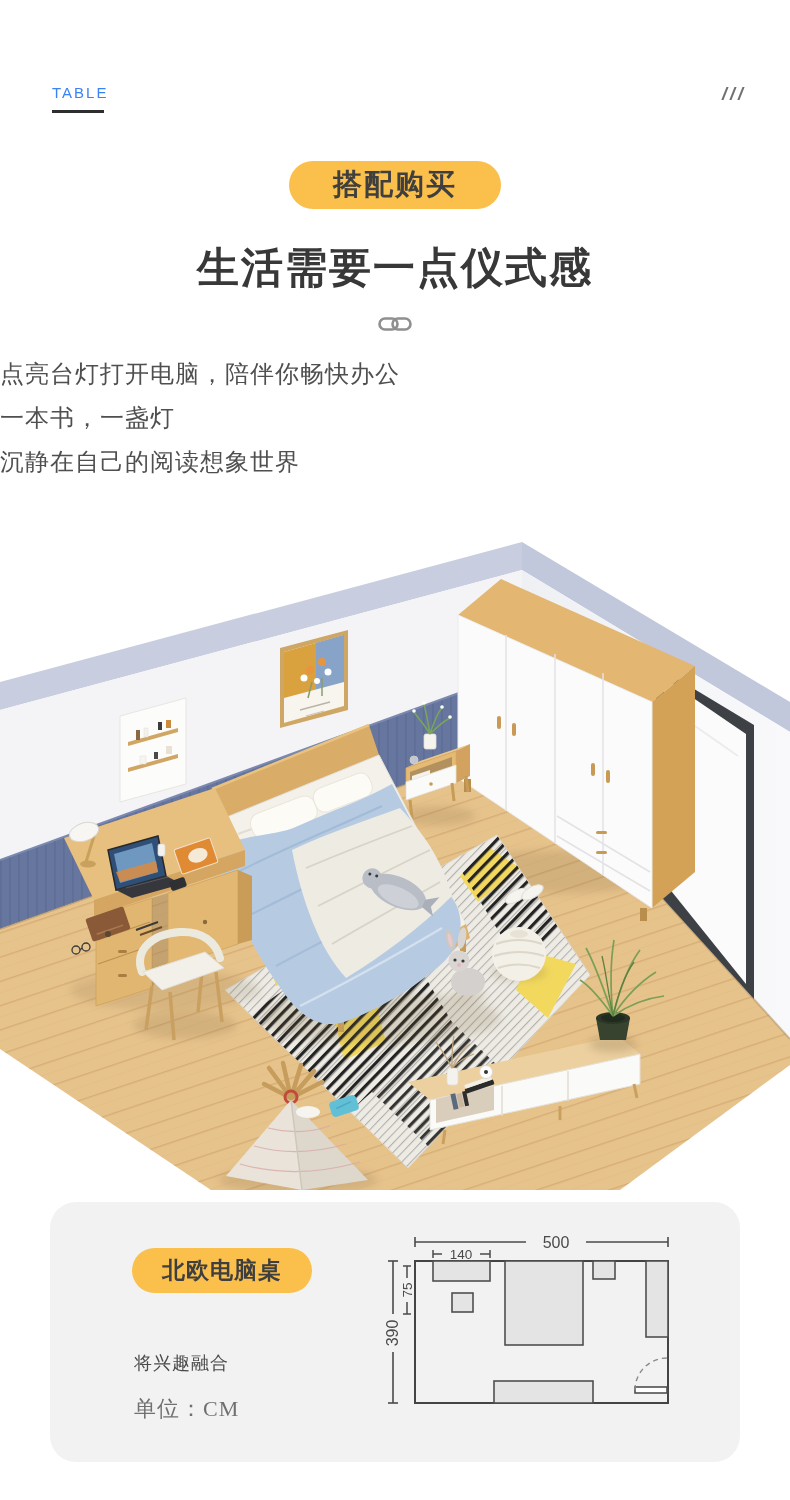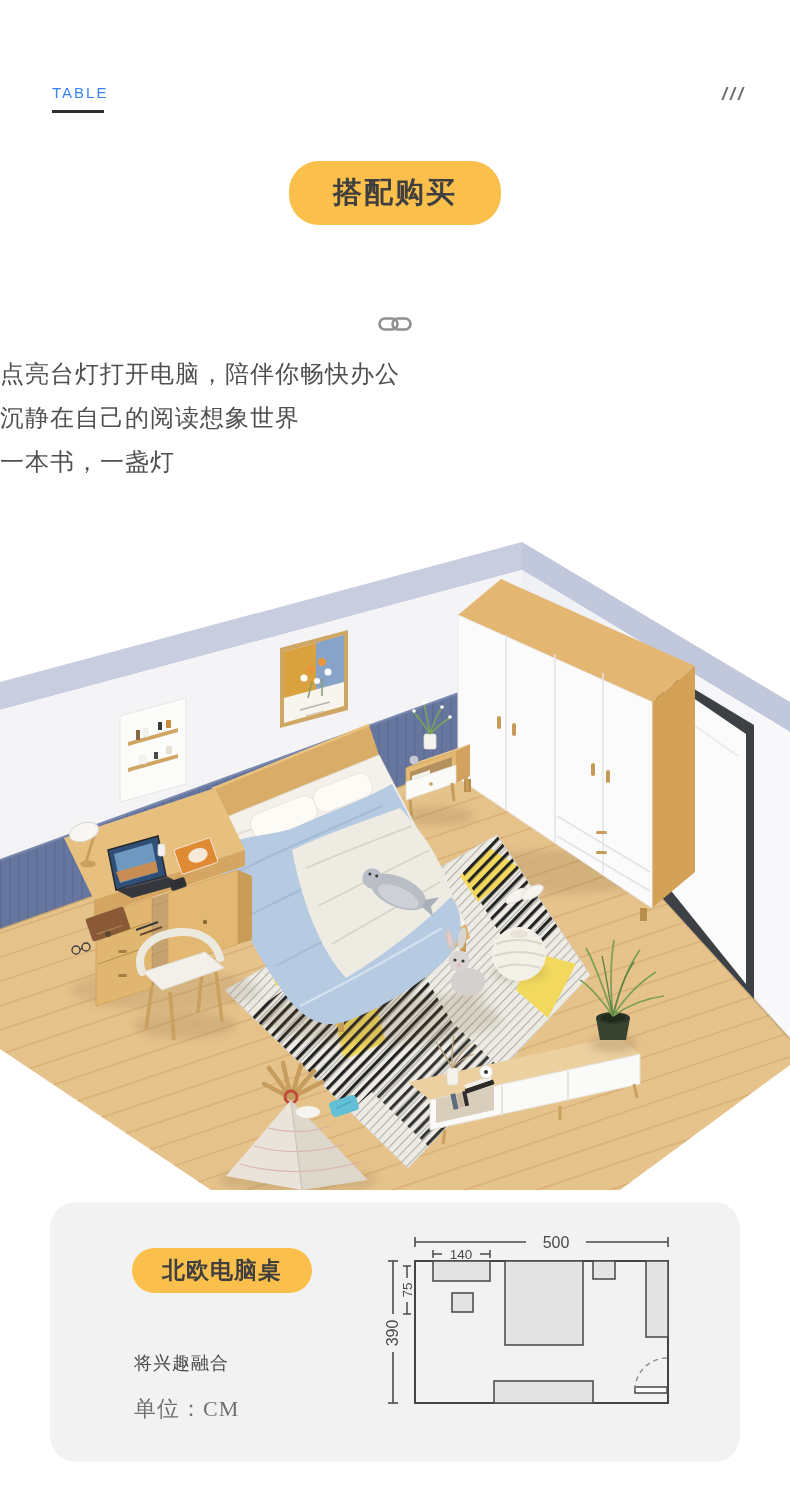--- a/index.html
+++ b/index.html
@@ -20,21 +20,21 @@
     position:absolute; left:52px; top:110px; width:52px; height:3px; background:#2e2e2e;
   }
   .slashes {
     position:absolute; right:44px; top:84px;
     font-size:18px; font-style:italic; font-weight:bold; letter-spacing:3px; color:#6f6f6f;
   }
   .bundle-badge {
     position:absolute; left:50%; top:161px; transform:translateX(-50%);
     background:#FBBF4B; color:#3f3f3f;
     font-size:29px; font-weight:700; letter-spacing:2px;
-    padding:12px 44px; border-radius:30px; white-space:nowrap;
+    padding:4px 44px; border-radius:30px; white-space:nowrap;
   }
   .page-title {
     position:absolute; left:0; right:0; top:240px; text-align:center;
     font-size:42px; font-weight:700; color:#383838; letter-spacing:2px;
   }
   .link-icon-wrap {
     position:absolute; left:0; right:0; top:314px; text-align:center;
   }
   .subtitle {
     position:absolute; left:0; right:0; top:352px; text-align:left;
@@ -63,32 +63,33 @@
 </head>
 <body>
 
 <div class="page">
 
   <div class="eyebrow">TABLE</div>
   <div class="eyebrow-underline"></div>
   <div class="slashes">///</div>
 
   <div class="bundle-badge">搭配购买</div>
+  <div class="page-title">生活需要一点仪式感</div>
 
   <div class="link-icon-wrap">
     <svg width="36" height="20" viewBox="0 0 36 20" aria-hidden="true">
       <rect x="2.5" y="4.5" width="18" height="11" rx="5.5" fill="none" stroke="#8f8f8f" stroke-width="2.6"></rect>
       <rect x="15.5" y="4.5" width="18" height="11" rx="5.5" fill="none" stroke="#8f8f8f" stroke-width="2.6"></rect>
     </svg>
   </div>
 
   <div class="subtitle">
     <div>点亮台灯打开电脑，陪伴你畅快办公</div>
+    <div>一本书，一盏灯</div>
     <div>沉静在自己的阅读想象世界</div>
-    <div>一本书，一盏灯</div>
   </div>
 
   <div class="room-scene">
   <svg width="790" height="670" viewBox="0 0 790 670">
     <defs>
       <linearGradient id="gradR" x1="0" y1="0" x2="1" y2="0">
         <stop offset="0" stop-color="#eef0f3"></stop>
             <stop offset="1" stop-color="#f9f9fb"></stop>
       </linearGradient>
       <pattern id="slats" width="9" height="10" patternUnits="userSpaceOnUse">

